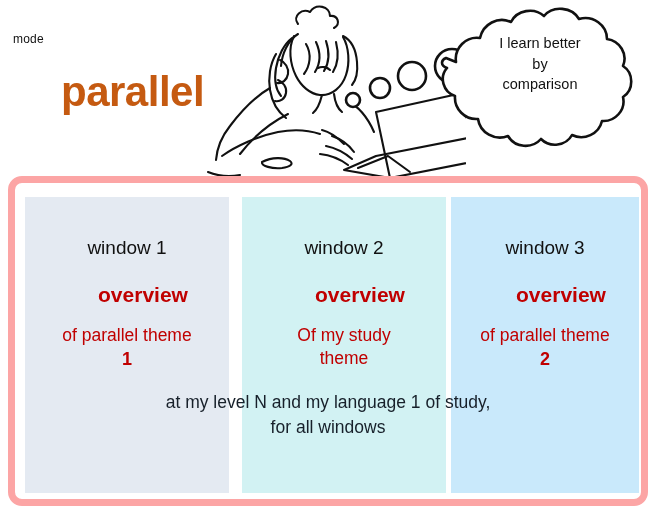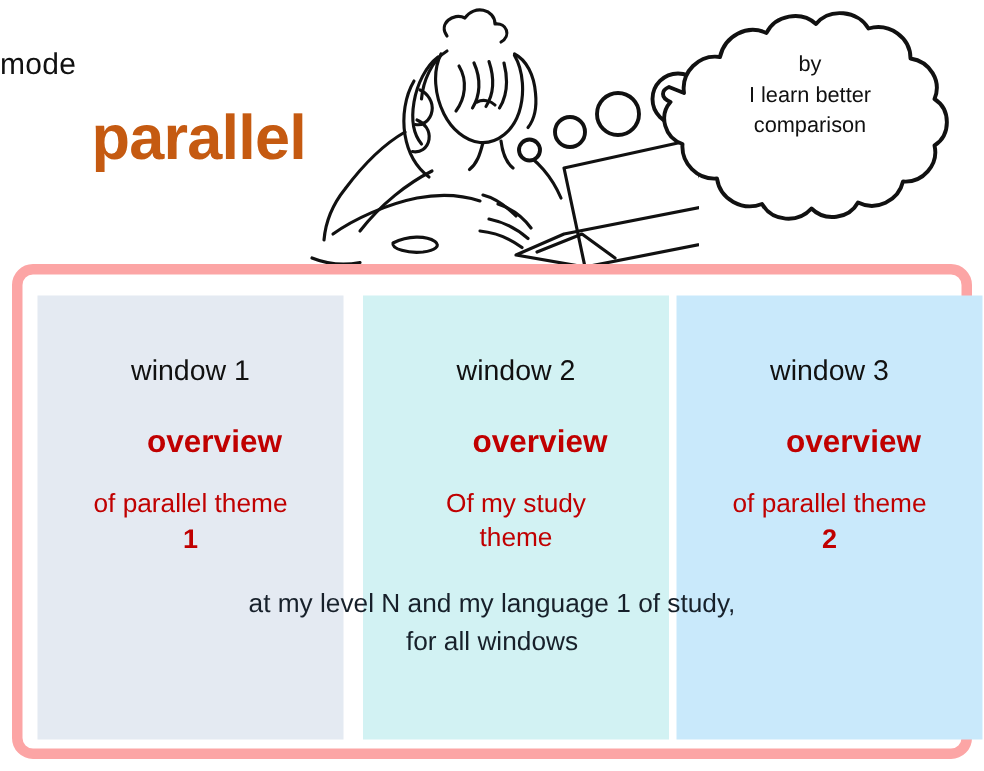--- a/index.html
+++ b/index.html
@@ -6,22 +6,22 @@
   html, body {
     width:656px; height:514px;
     background:#ffffff;
     font-family:"Liberation Sans", sans-serif;
     overflow:hidden;
   }
   #root { position:relative; width:656px; height:514px; }
 
   
   .mode-label {
-    position:absolute; left:0; top:32px;
-    font-size:20px; color:#111111; letter-spacing:0.2px;
+    position:absolute; left:13px; top:32px;
+    font-size:12px; color:#111111; letter-spacing:0.2px;
   }
   .mode-value {
     position:absolute; left:13px; top:68px;
     font-size:42px; font-weight:bold; color:#c55a11;
     letter-spacing:-0.5px;
     margin-left:48px;
   }
 
   
   .illustration {
@@ -53,21 +53,21 @@
 
   .panels { position:absolute; left:0; top:0; width:100%; height:100%; }
 
   .panel {
     position:absolute;
     top:14px;
     height:296px;
   }
   .panel-1 { left:10px;  width:204px; background:#e4eaf2; }
   .panel-2 { left:227px; width:204px; background:#d2f2f3; }
-  .panel-3 { left:436px; width:204px; background:#c9e9fb; }
+  .panel-3 { left:436px; width:188px; background:#c9e9fb; }
 
   .win-title {
     position:absolute; top:40px; left:0; width:100%;
     text-align:center; font-size:19px; color:#111111;
   }
   .win-overview {
     position:absolute; top:86px; left:0; width:100%;
     text-align:center; font-size:21px; font-weight:bold; color:#c00000;margin-left:16px;
   }
   .win-sub {
@@ -170,22 +170,22 @@
                c-3 13 -18 20 -30 14
                c-6 11 -22 13 -31 4
                c-9 10 -26 9 -33 -3
                c-13 5 -28 -3 -30 -17
                c-13 1 -24 -10 -23 -23
                c-12 -4 -16 -19 -8 -28
                c-7 -3 -6 -8 -1 -10 z"></path>
     </svg>
   </div>
   <div class="bubble-text">
+    <div>I learn better</div>
     <div>by</div>
-    <div>I learn better</div>
     <div>comparison</div>
   </div>
 
   <div class="windows-box">
     <div class="panels">
 
       <div class="panel panel-1">
         <div class="win-title">window 1</div>
         <div class="win-overview">overview</div>
         <div class="win-sub">of parallel theme</div>

